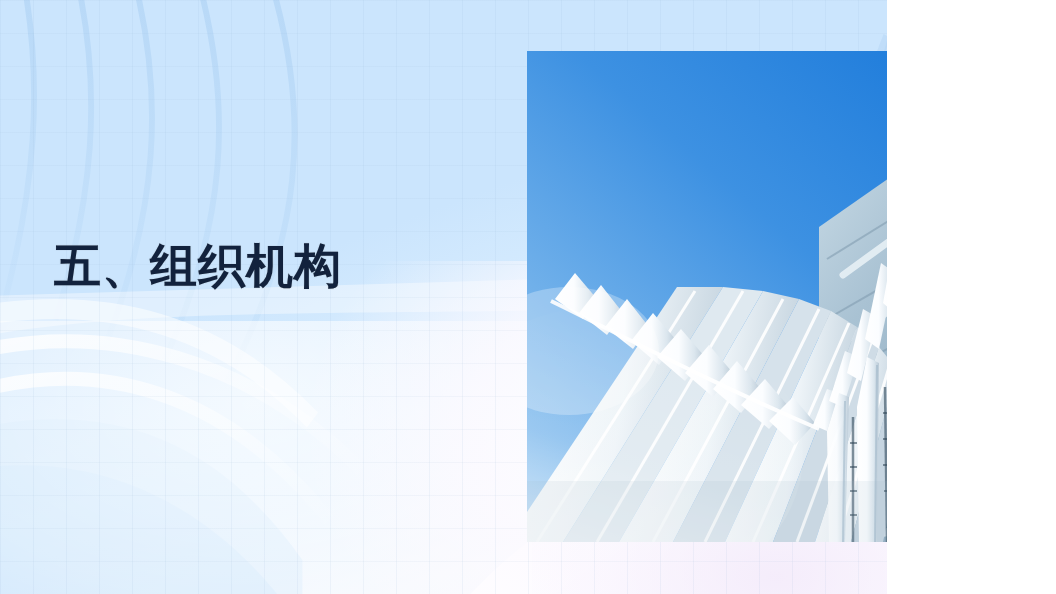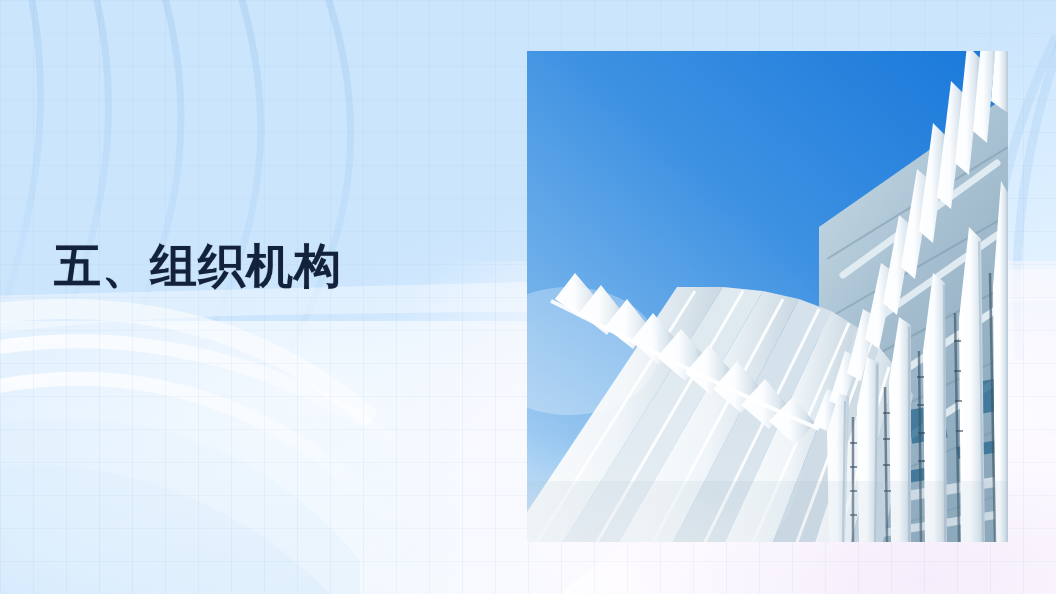--- a/index.html
+++ b/index.html
@@ -6,21 +6,21 @@
     margin: 0;
     padding: 0;
     background: #ffffff;
   }
   body {
     font-family: "Liberation Sans", sans-serif;
   }
 
   .slide {
     position: relative;
-    width: 1056px;
+    width: 887px;
     height: 594px;
     overflow: hidden;
     background: #c9e4fc;
   }
 
   
   .bg-base {
     position: absolute;
     inset: 0;
     background:

